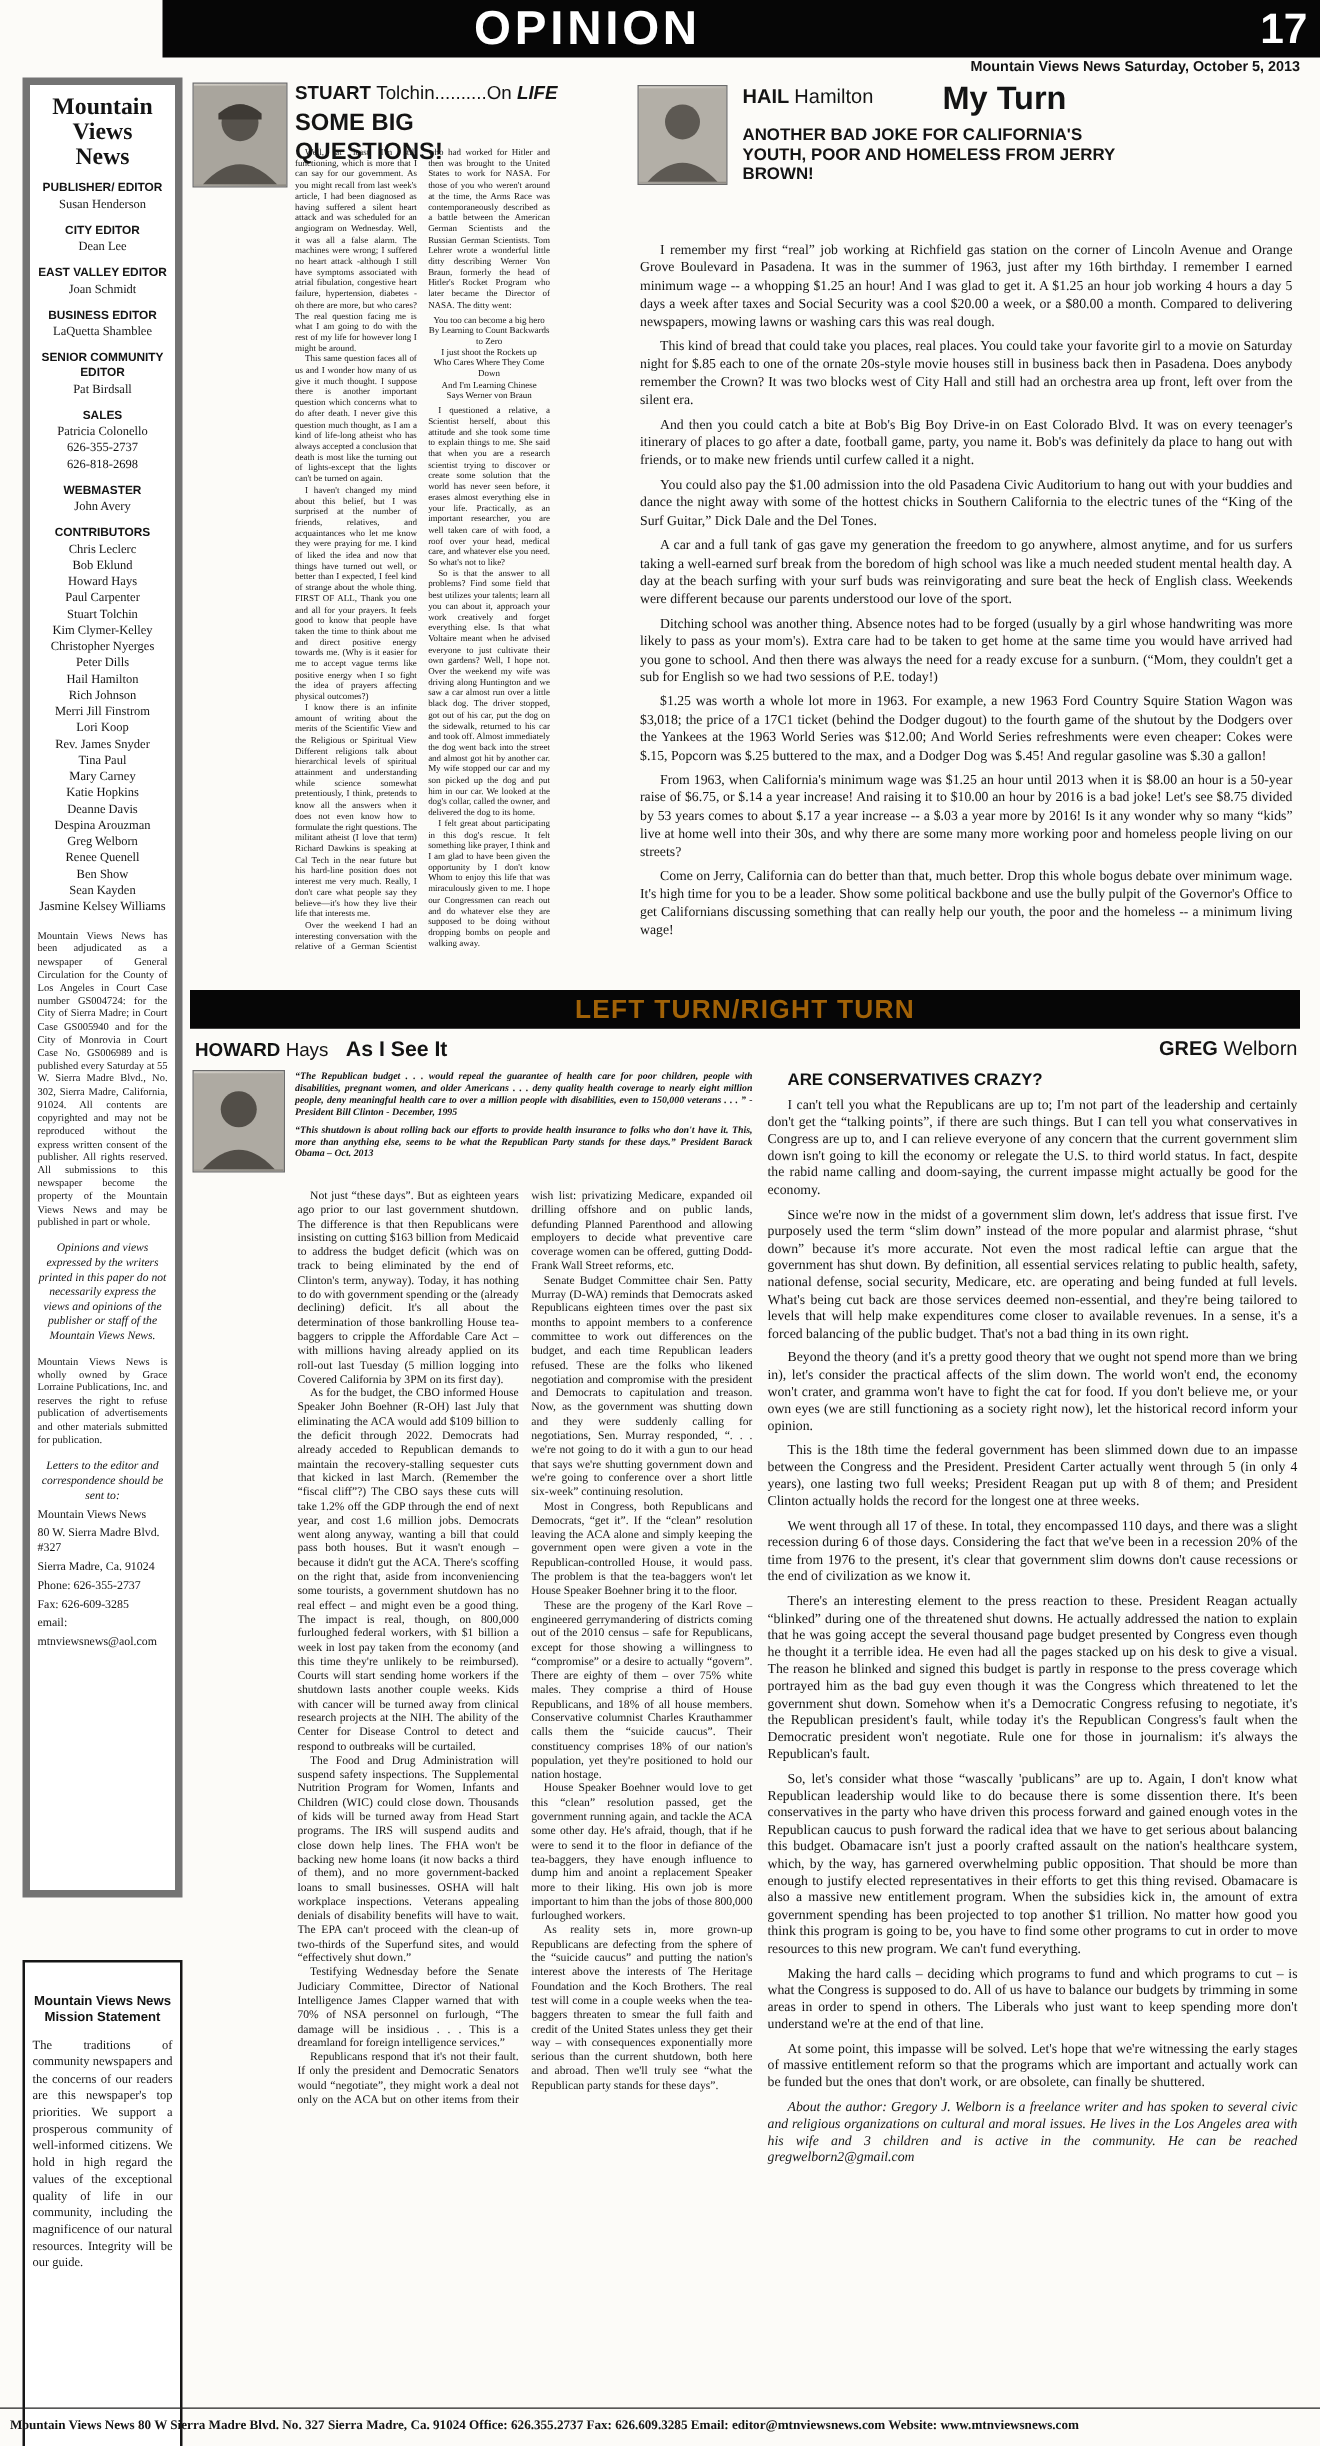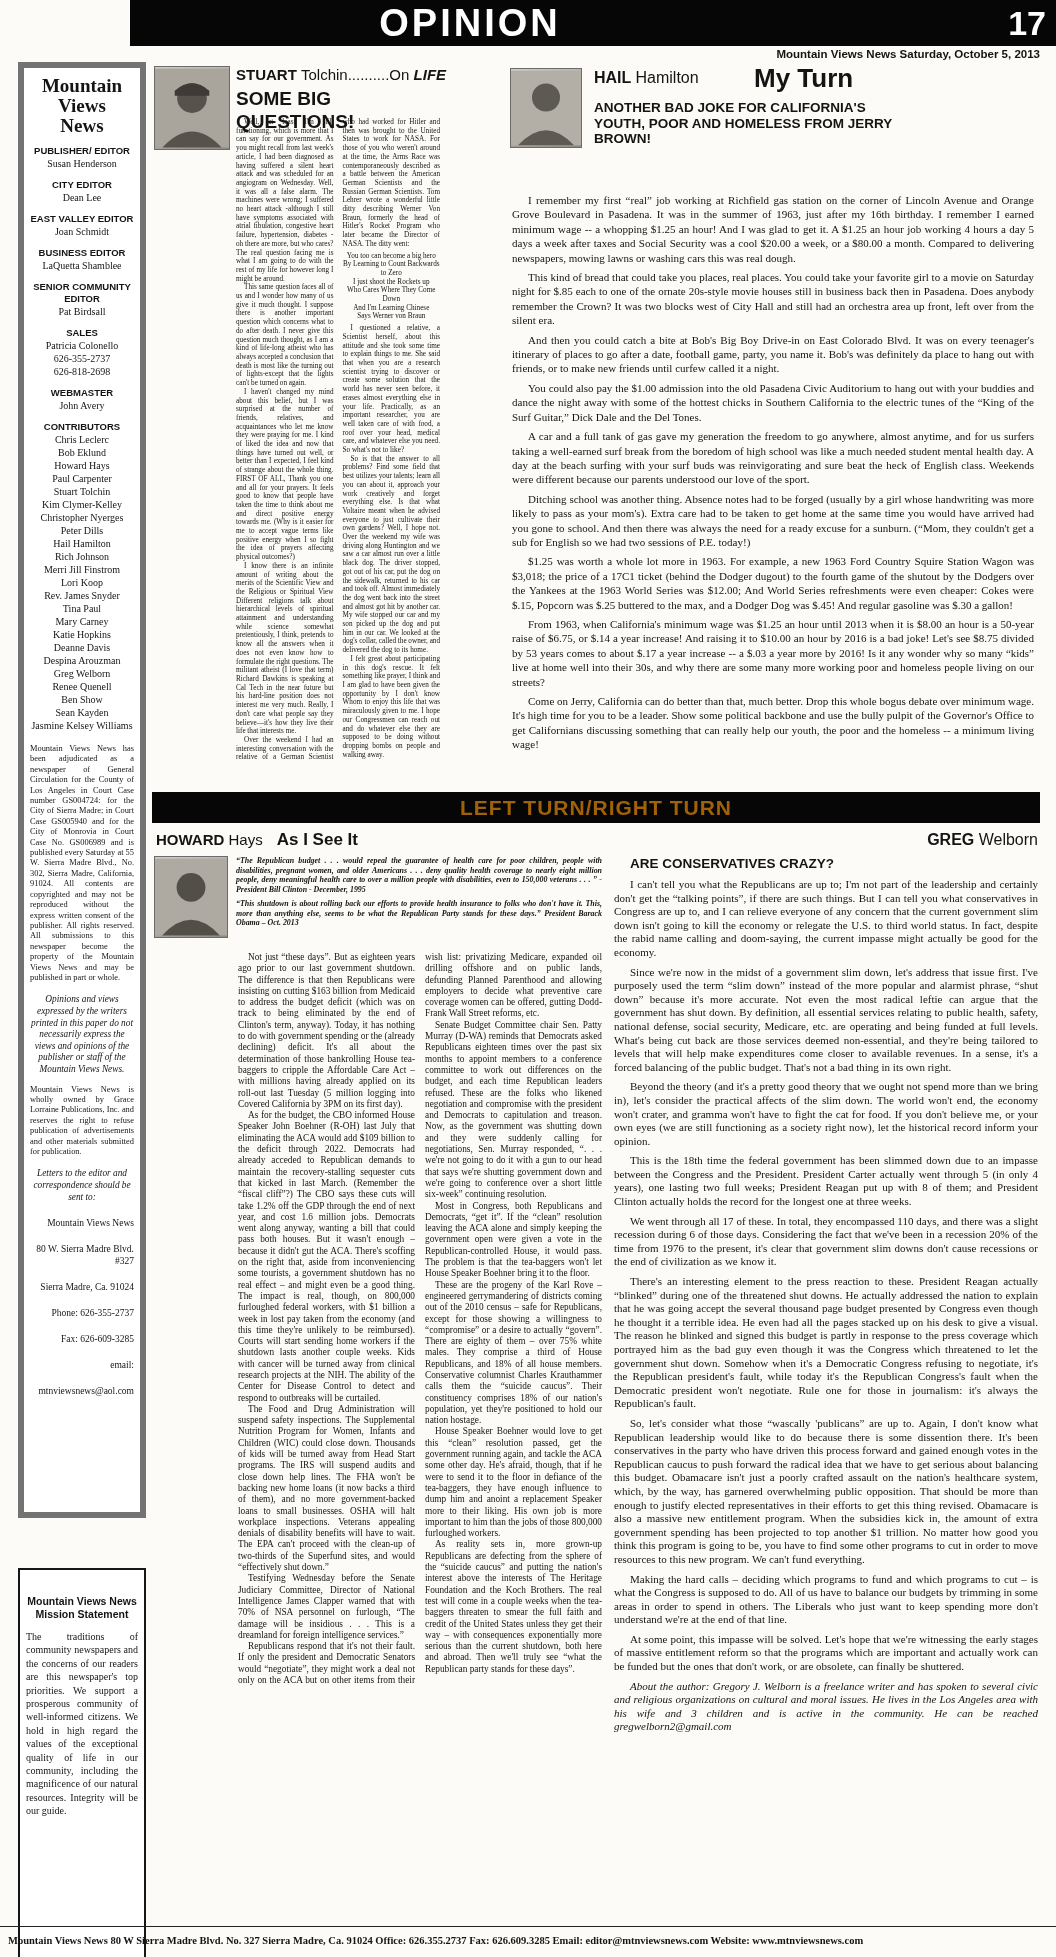--- a/index.html
+++ b/index.html
@@ -17,21 +17,21 @@
   
   .mast { position:absolute; left:18px; top:62px; width:128px; height:1456px; border:6px solid #737373;
           background:#fff; padding:8px 6px; text-align:center; overflow:hidden; }
   .mast-title span { display:block; font:bold 19px/20px "Liberation Serif",serif; }
   .staff { margin-top:8px; }
   .staff p.role { font:bold 9.5px/12px "Liberation Sans",sans-serif; margin-top:9px; }
   .staff p.name { font:10px/13px "Liberation Serif",serif; }
   .notes { margin-top:12px; text-align:left; }
   .notes p.legal { font:8.4px/10.4px "Liberation Serif",serif; text-align:justify; margin-top:9px; }
   .notes p.italic { font:italic 9.3px/11.6px "Liberation Serif",serif; text-align:center; margin-top:11px; }
-  .notes p.addr { font:9.5px/12px "Liberation Serif",serif; text-align:right; margin-top:14px; }
+  .notes p.addr { font:9.5px/12px "Liberation Serif",serif; text-align:left; margin-top:3px; }
 
   
   .mission { position:absolute; left:18px; top:1568px; width:128px; height:460px; border:2px solid #161616;
              background:#fff; padding:25px 6px; overflow:hidden; }
   .mission-title { font:bold 10.5px/13px "Liberation Sans",sans-serif; text-align:center; }
   .mission-text { font:10px/13.4px "Liberation Serif",serif; text-align:justify; margin-top:9px; }
 
   
   .photo { position:absolute; border:1px solid #6b6b6b; background:linear-gradient(150deg,#d2cec6,#8e8a82); overflow:hidden; }
   .photo svg { width:100%; height:100%; display:block; }

